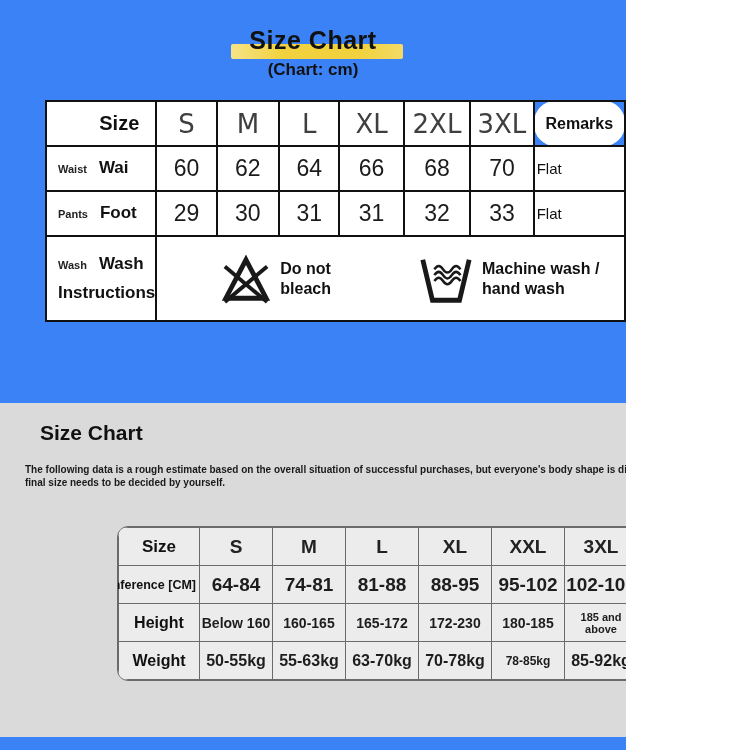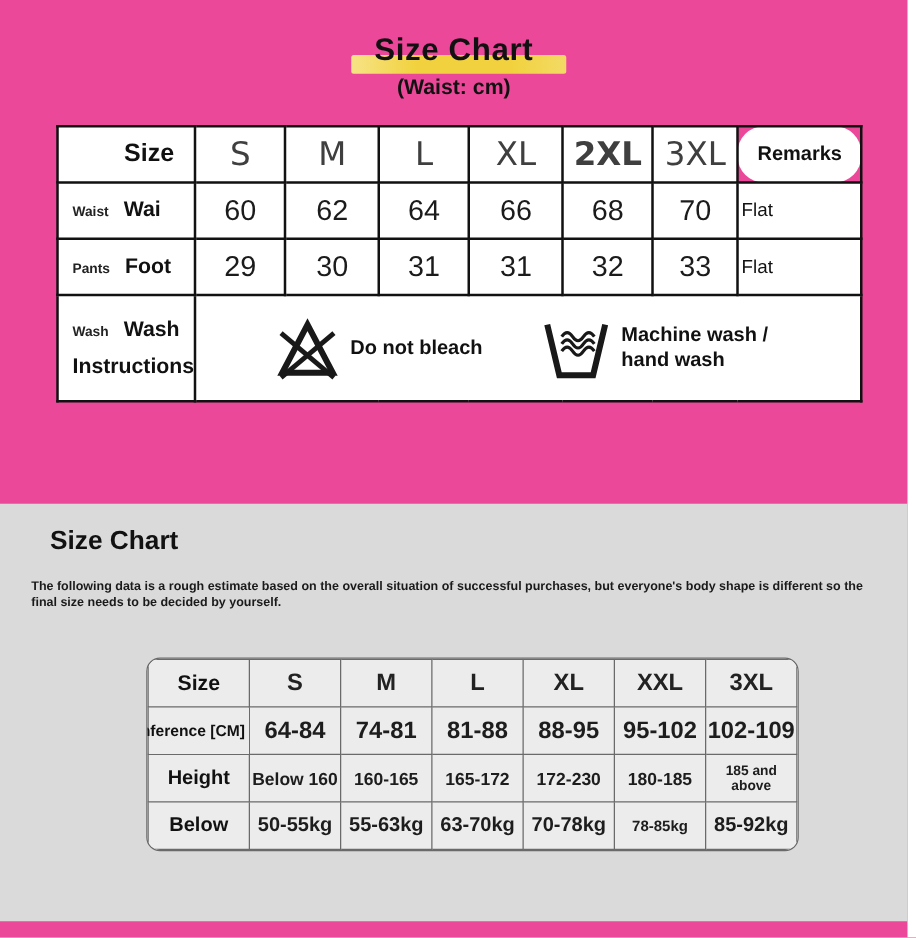--- a/index.html
+++ b/index.html
@@ -1,33 +1,33 @@
 <!DOCTYPE html>
 <html><head>
 <meta charset="utf-8">
 <style>
   * { margin:0; padding:0; box-sizing:border-box; }
   body { font-family:"Liberation Sans", sans-serif; background:#fff; }
-  .page { position:relative; width:726px; height:750px; background:#ec4899; overflow:hidden; }
+  .page { position:relative; width:626px; height:750px; background:#3b82f6; overflow:hidden; }
 
   
   .title-wrap { position:absolute; top:26px; left:0; right:0; text-align:center; }
   .title-inner { position:relative; display:inline-block; }
   .title-highlight { position:absolute; left:-18px; right:-26px; bottom:-4px; height:15px;
                      background:linear-gradient(90deg,#f7e387,#f1d23e 30%,#f1d23e 75%,#f3da66); border-radius:2px; z-index:0; }
   .title-text { position:relative; z-index:1; font-size:25px; font-weight:bold; color:#111; letter-spacing:0.5px; }
   .unit-label { position:absolute; top:60px; left:0; right:0; text-align:center;
                 font-size:17px; font-weight:bold; color:#111; }
 
   
   table { border-collapse:collapse; }
   .size-table { position:absolute; left:45px; top:100px; table-layout:fixed; }
   .size-table td { border:2px solid #111; background:#fff; vertical-align:middle; }
   .size-table .c0 { width:108px; } .size-table .c1 { width:72px; } .size-table .c2 { width:75px; }
-  .size-table .c3 { width:72px; } .size-table .c4 { width:75px; } .size-table .c5 { width:72px;font-weight:bold; }
+  .size-table .c3 { width:72px; } .size-table .c4 { width:75px; } .size-table .c5 { width:72px; }
   .size-table .c6 { width:68px; } .size-table .c7 { width:99px; }
   .size-table tr { height:45px; }
   .size-table tr.wash-row { height:85px; }
   .th-size { text-align:right; padding-right:16px; font-size:20px; font-weight:bold; color:#111; }
   .th-col  { text-align:center; font-size:26px; font-weight:normal; color:#3f3f3f; font-family:"DejaVu Sans", sans-serif; }
   .th-remarks { text-align:center; font-size:16px; font-weight:bold; color:#111;border-radius:21px; }
   .row-label { padding-left:11px; line-height:1.65; }
   .lbl-small { font-size:11px; font-weight:bold; color:#222; margin-right:12px; }
   .lbl-big   { font-size:17px; font-weight:bold; color:#111; }
   .val { text-align:center; font-size:23px; color:#1b1b1b; }
@@ -68,21 +68,21 @@
 <body>
 
 <div class="page">
 
   <div class="title-wrap">
     <div class="title-inner">
       <span class="title-highlight"></span>
       <span class="title-text">Size Chart</span>
     </div>
   </div>
-  <div class="unit-label">(Waist: cm)</div>
+  <div class="unit-label">(Chart: cm)</div>
 
   <table class="size-table">
     <tbody>
         <tr>
       <td class="c0 th-size">Size</td>
       <td class="c1 th-col">S</td>
       <td class="c2 th-col">M</td>
       <td class="c3 th-col">L</td>
       <td class="c4 th-col">XL</td>
       <td class="c5 th-col">2XL</td>
@@ -172,21 +172,21 @@
         <tr>
           <td class="b-label">Height</td>
           <td class="b-val-sm">Below 160</td>
           <td class="b-val-sm">160-165</td>
           <td class="b-val-sm">165-172</td>
           <td class="b-val-sm">172-230</td>
           <td class="b-val-sm">180-185</td>
           <td class="b-val-xs">185 and above</td>
         </tr>
         <tr>
-          <td class="b-label">Below</td>
+          <td class="b-label">Weight</td>
           <td class="b-val-sm" style="font-size:16px;">50-55kg</td>
           <td class="b-val-sm" style="font-size:16px;">55-63kg</td>
           <td class="b-val-sm" style="font-size:16px;">63-70kg</td>
           <td class="b-val-sm" style="font-size:16px;">70-78kg</td>
           <td class="b-val-sm" style="font-size:12px;">78-85kg</td>
           <td class="b-val-sm" style="font-size:16px;">85-92kg</td>
         </tr>
       </tbody>
         </table>
     </div>

